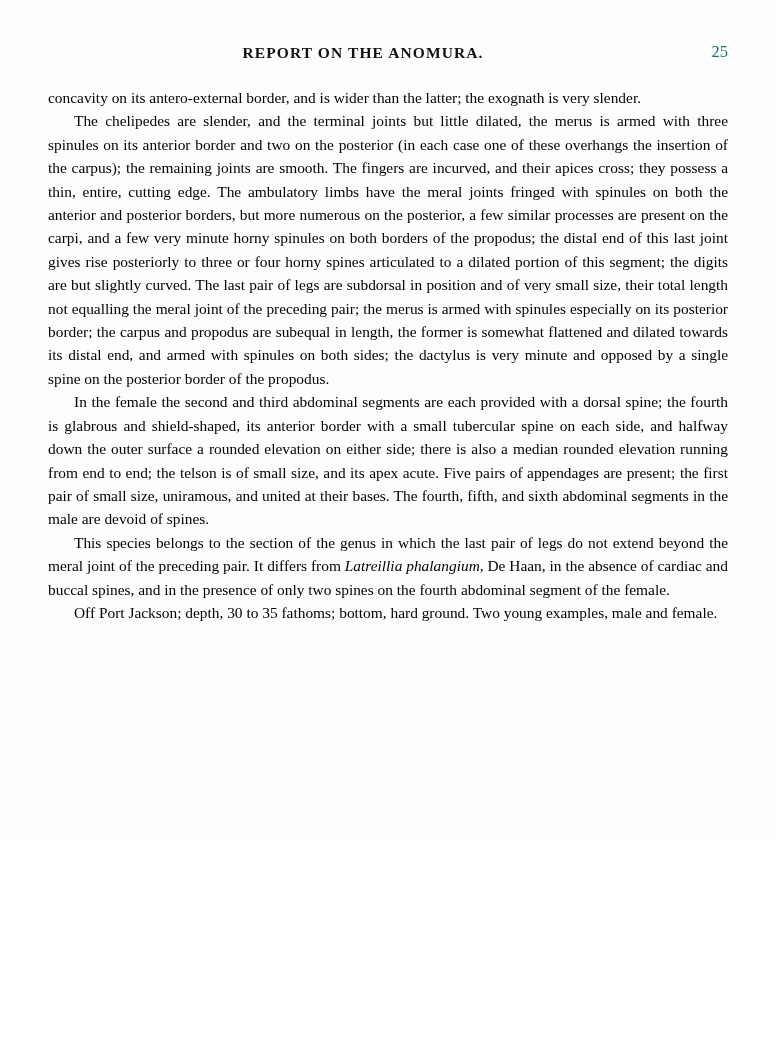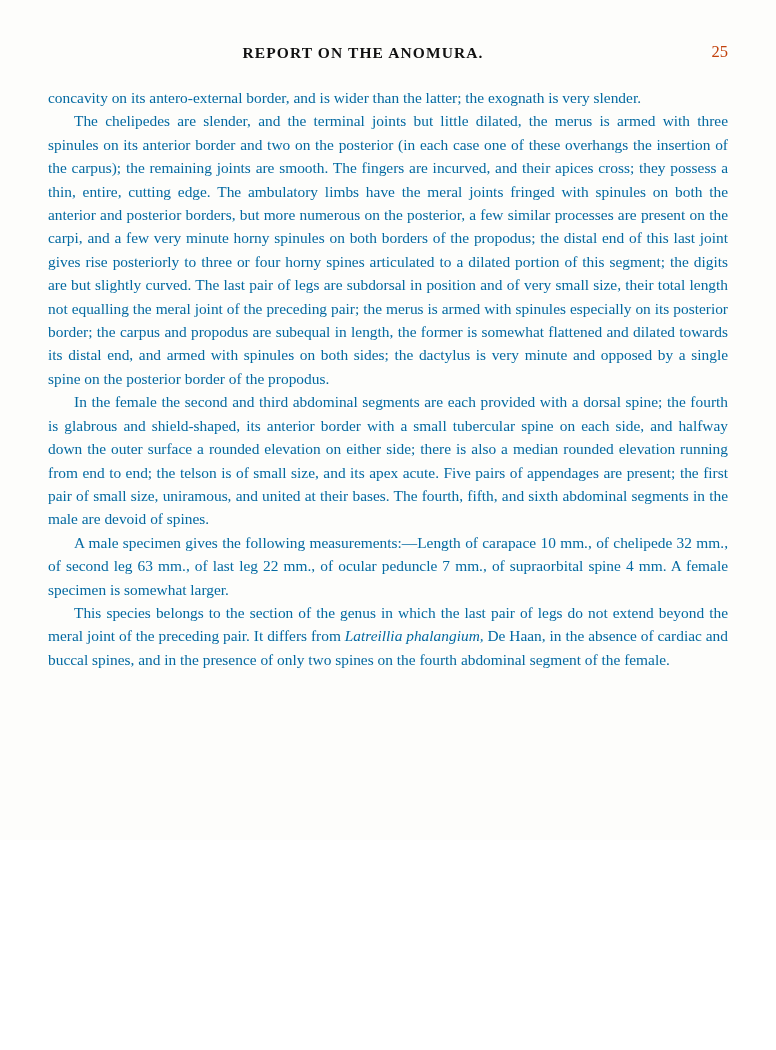--- a/index.html
+++ b/index.html
@@ -42,32 +42,32 @@
     font-variant: small-caps;
     text-transform: uppercase;
     color: #111;
   }
   .page-number {
     position: absolute;
     right: 0;
     top: -2px;
     font-size: 16.5px;
     font-weight: 400;
-    color: #c2410c;
+    color: #0f766e;
   }
   .body-text {
     position: absolute;
     left: 48px;
     top: 86px;
     width: 680px;
     font-size: 15.4px;
     line-height: 23.4px;
     text-align: justify;
     text-justify: inter-word;
-    color: #0369a1;
+    color: #000000;
   }
   .body-text p {
     margin: 0;
     text-indent: 0;
   }
   .body-text p.indent {
     text-indent: 26px;
   }
   .body-text p + p {
     margin-top: 0;
@@ -91,17 +91,17 @@
 
   <div class="header">
     <div class="running-title">Report on the Anomura.</div>
     <div class="page-number">25</div>
   </div>
 
   <div class="body-text">
     <p>concavity on its antero-external border, and is wider than the latter; the exognath is very slender.</p>
     <p class="indent">The chelipedes are slender, and the terminal joints but little dilated, the merus is armed with three spinules on its anterior border and two on the posterior (in each case one of these overhangs the insertion of the carpus); the remaining joints are smooth. The fingers are incurved, and their apices cross; they possess a thin, entire, cutting edge. The ambulatory limbs have the meral joints fringed with spinules on both the anterior and posterior borders, but more numerous on the posterior, a few similar processes are present on the carpi, and a few very minute horny spinules on both borders of the propodus; the distal end of this last joint gives rise posteriorly to three or four horny spines articulated to a dilated portion of this segment; the digits are but slightly curved. The last pair of legs are subdorsal in position and of very small size, their total length not equalling the meral joint of the preceding pair; the merus is armed with spinules especially on its posterior border; the carpus and propodus are subequal in length, the former is somewhat flattened and dilated towards its distal end, and armed with spinules on both sides; the dactylus is very minute and opposed by a single spine on the posterior border of the propodus.</p>
     <p class="indent">In the female the second and third abdominal segments are each provided with a dorsal spine; the fourth is glabrous and shield-shaped, its anterior border with a small tubercular spine on each side, and halfway down the outer surface a rounded elevation on either side; there is also a median rounded elevation running from end to end; the telson is of small size, and its apex acute. Five pairs of appendages are present; the first pair of small size, uniramous, and united at their bases. The fourth, fifth, and sixth abdominal segments in the male are devoid of spines.</p>
-    <p class="indent">A male specimen gives the following measurements:—Length of carapace 10 mm., of chelipede 32 mm., of second leg 63 mm., of last leg 22 mm., of ocular peduncle 7 mm., of supraorbital spine 4 mm.   A female specimen is somewhat larger.</p>
     <p class="indent"><span>This species belongs to the section of the genus in which the last pair of legs do not extend beyond the meral joint of the preceding pair.   It differs from </span><em>Latreillia phalangium,</em><span> De Haan, in the absence of cardiac and buccal spines, and in the presence of only two spines on the fourth abdominal segment of the female.</span></p>
+    <p class="indent">Off Port Jackson; depth, 30 to 35 fathoms; bottom, hard ground.   Two young examples, male and female.</p>
   </div>
 
 </div>
 
 </body></html>

